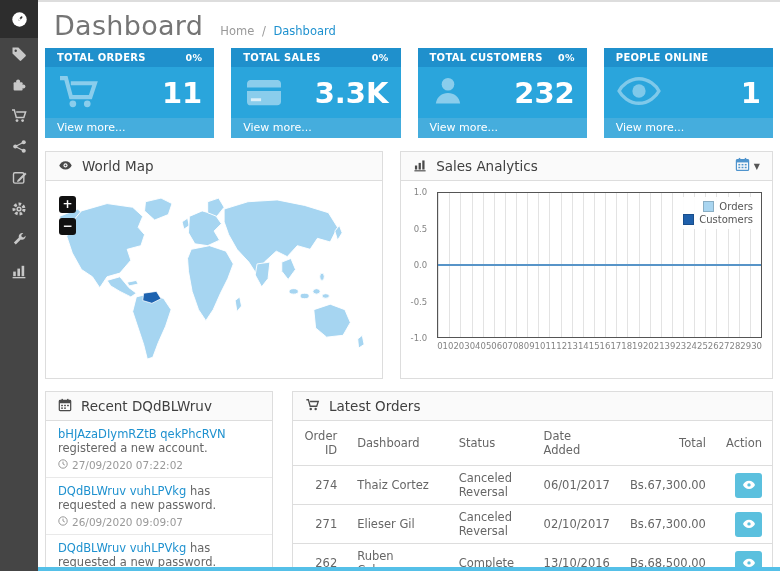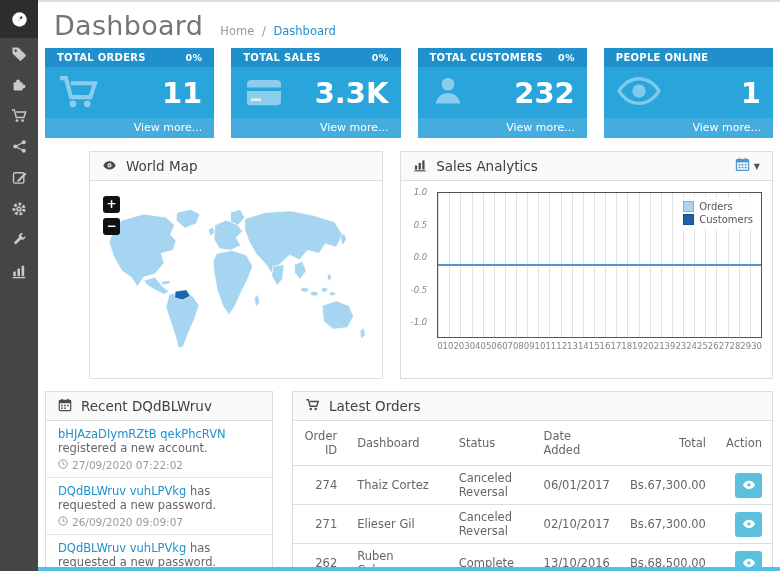--- a/index.html
+++ b/index.html
@@ -17,55 +17,55 @@
   .page-header { padding: 8px 14px 0 16px; }
   .page-title { display: inline; font-size: 27px; font-weight: 400; color: #757575; letter-spacing: .3px; }
   .breadcrumb { display: inline; margin-left: 12px; font-size: 11.5px; }
   .breadcrumb a { text-decoration: none; }
   .bc-home { color: #999; }
   .bc-sep { color: #999; margin: 0 4px; }
   .bc-current { color: #1e91cf; }
 
   .content { padding: 0 7px; }
   .row1 { display: flex; gap: 17px; margin-top: 7px; }
-  .row2 { display: flex; gap: 17px; margin-top: 13px; margin-left: 44px; }
+  .row2 { display: flex; gap: 17px; margin-top: 13px; }
   .row3 { display: flex; gap: 19px; margin-top: 12px; }
 
   
   .tile { flex: 1 1 0; color: #fff; }
   .tile-heading { background: #1f90cc; padding: 4px 12px; font-size: 10px; font-weight: 700; letter-spacing: .3px; display: flex; justify-content: space-between; align-items: center; }
   .tile-percent { font-size: 9.5px; font-weight: 700; }
   .tile-body { background: #2aa5dc; height: 51px; padding: 6px 12px; display: flex; justify-content: space-between; align-items: center; }
   .tile-value { font-size: 29px; font-weight: 700; }
-  .tile-footer { background: #45addd; padding: 3px 12px 4px; font-size: 11px; text-align: right; }
+  .tile-footer { background: #45addd; padding: 3px 12px 4px; font-size: 11px; }
   .tile-footer a { color: #fff; text-decoration: none; }
 
   
   .panel { background: #fff; border: 1px solid #ddd; }
   .panel-heading { background: #fafafa; border-bottom: 1px solid #ddd; height: 29px; padding: 0 12px; display: flex; align-items: center; gap: 9px; font-size: 13.5px; color: #404040; }
   .panel-heading svg { flex: none; }
   .half { flex: 1 1 0; }
 
   
   .map-body { position: relative; height: 197px; padding: 8px; }
   .map-zoom { position: absolute; left: 13px; z-index: 2; width: 17px; height: 17px; background: #111; color: #fff; border-radius: 3px; font-size: 12px; font-weight: 700; line-height: 16px; text-align: center; cursor: pointer; }
   .zin { top: 15px; } .zout { top: 37px; }
   .map-svg { display: block; width: 100%; height: 181px; }
 
   
   .chart-body { position: relative; height: 197px; padding: 11px 10px 0 36px; }
   .plot-wrap { position: relative; height: 146px; }
   .plot { position: absolute; inset: 0; border: 1px solid #555; overflow: hidden; background: #fff; }
   .vgrid { position: absolute; top: 0; bottom: 0; width: 1px; background: #e3e3e3; }
   .zero-line { position: absolute; left: 0; right: 0; top: 50%; height: 2px; margin-top: -1px; background: #5794c8; }
-  .yaxis { position: absolute; left: -32px; top: 0; bottom: 16px; width: 26px; font-style: italic; }
+  .yaxis { position: absolute; left: -32px; top: 0; bottom: 0; width: 26px; }
   .yaxis span { position: absolute; right: 4px; transform: translateY(-50%); font-size: 8.5px; color: #848484; }
   .xaxis { display: flex; justify-content: space-between; margin-top: 3px; font-size: 8.5px; color: #848484; white-space: nowrap; }
   .legend { position: absolute; top: 4px; right: 4px; background: rgba(255,255,255,.9); padding: 2px 4px; font-size: 10px; color: #555; }
-  .legend-row { display: flex; align-items: center; gap: 5px; margin: 2px 0; }
+  .legend-row { display: flex; align-items: center; gap: 5px; margin: 2px 0; justify-content: flex-end; }
   .swatch { width: 11px; height: 11px; border: 1px solid rgba(0,0,0,.18); flex: none; }
 
   
   .activity-panel { width: 228px; flex: none; height: 300px; }
   .activity-item { padding: 6px 12px 5px; border-bottom: 1px solid #e9e9e9; font-size: 11.5px; line-height: 14px; color: #666; }
   .activity-item a { color: #1e91cf; text-decoration: none; }
   .activity-ts { display: flex; align-items: center; gap: 4px; margin-top: 3px; font-size: 10.5px; color: #999; }
 
   
   .orders-panel { flex: 1 1 0; height: 300px; }

